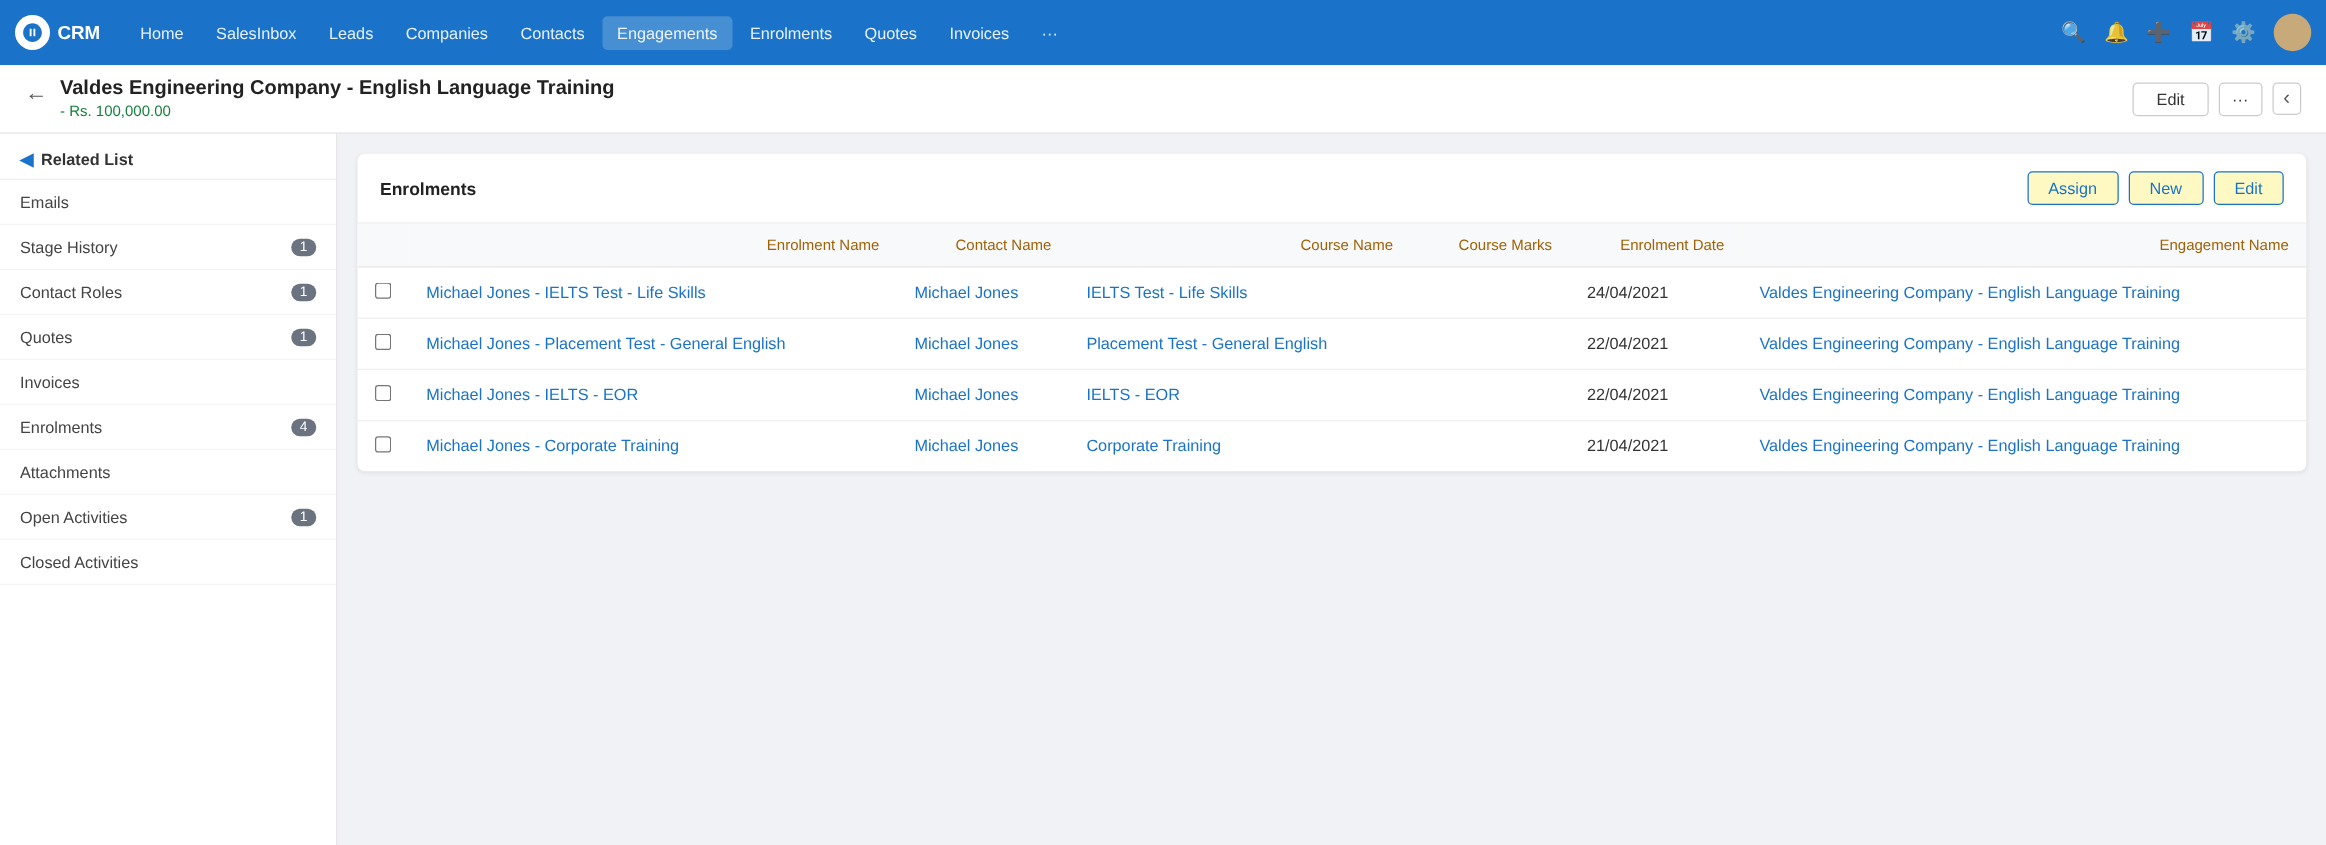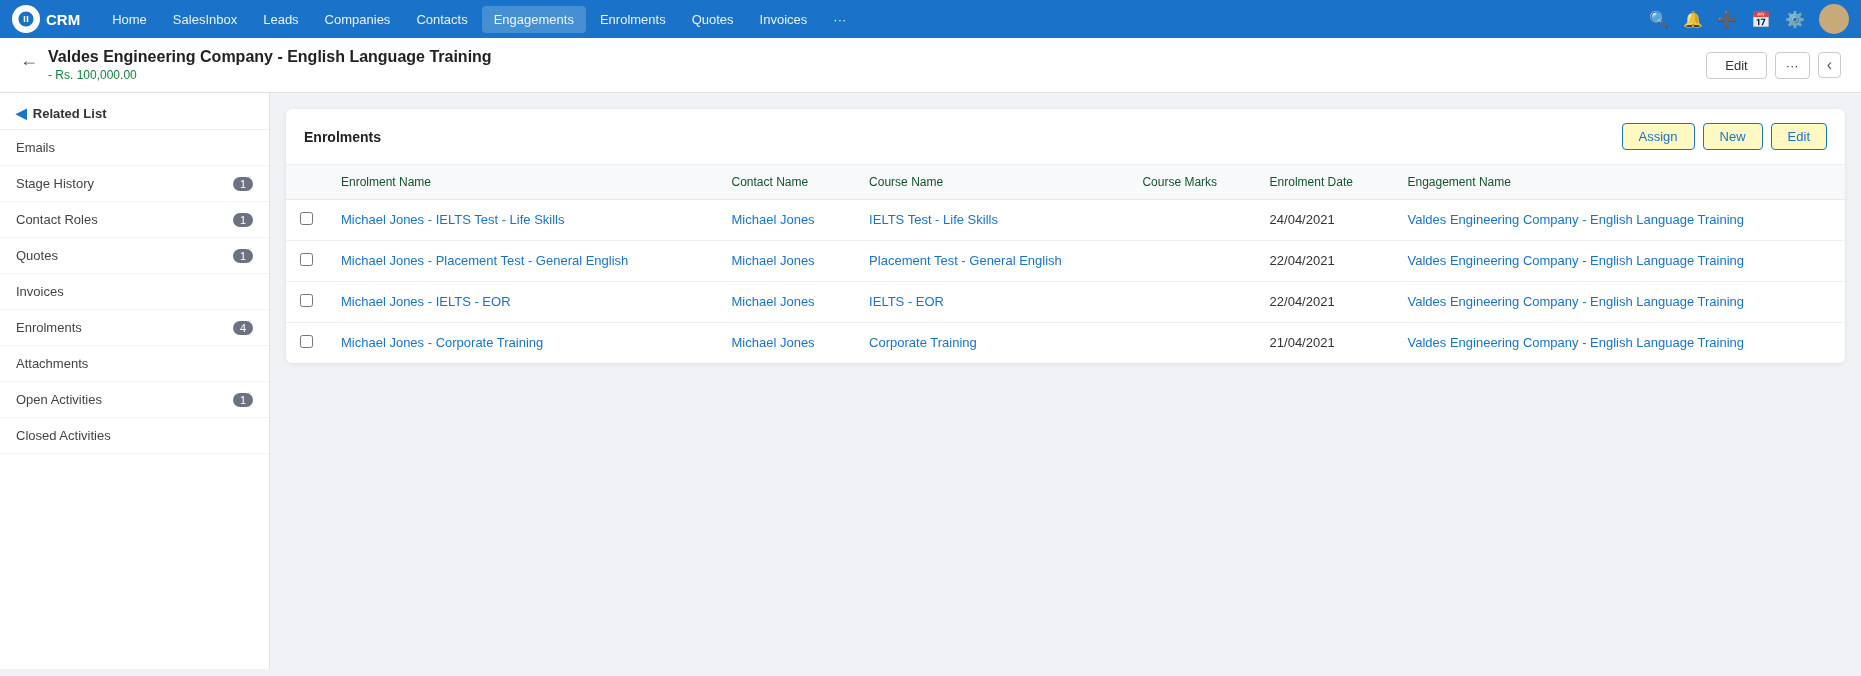--- a/index.html
+++ b/index.html
@@ -3,21 +3,21 @@
   <meta charset="utf-8">
   <style>
     * { box-sizing: border-box; margin: 0; padding: 0; }
     body { font-family: -apple-system, BlinkMacSystemFont, 'Segoe UI', Arial, sans-serif; font-size: 13px; background: #f0f2f5; }
 
     
     .top-nav {
       background: #1a73c8;
       display: flex;
       align-items: center;
-      height: 38px;
+      height: 52px;
       padding: 0 12px;
       color: white;
     }
     .nav-logo {
       display: flex; align-items: center; gap: 6px; margin-right: 20px;
     }
     .nav-logo-icon {
       width: 28px; height: 28px; background: white; border-radius: 50%;
       display: flex; align-items: center; justify-content: center;
     }
@@ -117,22 +117,22 @@
     .btn-action {
       padding: 5px 16px; border: 1px solid #1a73c8; background: #fef9c3;
       color: #1a73c8; border-radius: 4px; cursor: pointer; font-size: 13px;
     }
 
     
     .table-wrap { overflow-x: auto; }
     table { width: 100%; border-collapse: collapse; }
     thead tr { background: #f8f9fa; }
     th {
-      padding: 10px 14px; text-align: left; font-size: 12px;
-      color: #14532d; font-weight: 500; border-bottom: 1px solid #e8e8e8;
+      padding: 10px 14px; text-align: right; font-size: 12px;
+      color: #a16207; font-weight: 500; border-bottom: 1px solid #e8e8e8;
       white-space: nowrap;
     }
     td {
       padding: 12px 14px; border-bottom: 1px solid #f0f0f0;
       font-size: 13px; color: #333; vertical-align: top;
     }
     tr:last-child td { border-bottom: none; }
     .link { color: #1a73c8; cursor: pointer; }
     .col-check { width: 36px; }
   </style>

